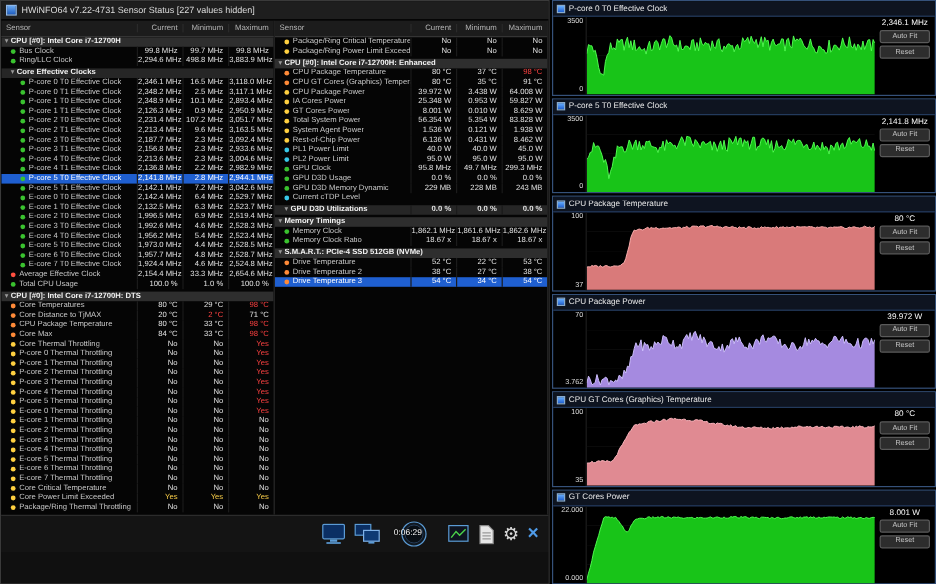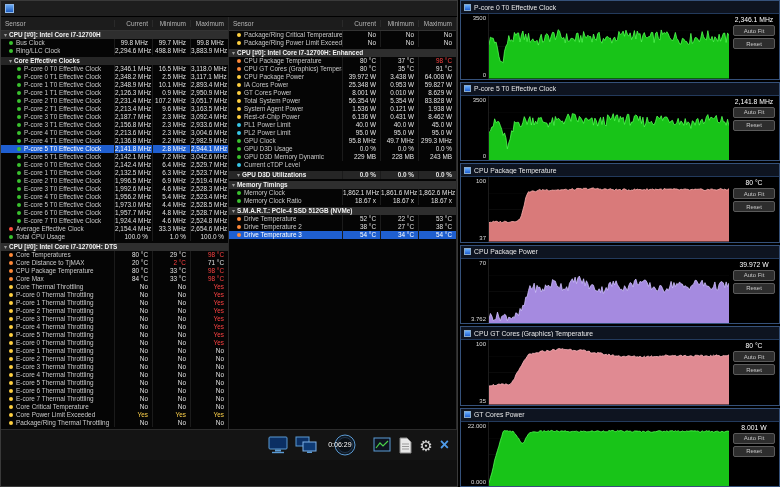--- a/index.html
+++ b/index.html
@@ -59,20 +59,21 @@
   .gval{font-size:6.8px;color:#fff;white-space:nowrap;}
   .gbtn{width:42px;height:11px;background:#2d2d2d;border:1px solid #5a5a5a;border-radius:2px;color:#c8c8c8;
         font-size:6px;display:flex;align-items:center;justify-content:center;cursor:pointer;box-sizing:border-box;}
 </style>
 </head>
 <body>
 
 <div class="main">
   <div class="titlebar">
     <span class="appicon"></span>
+    <span class="ttext">HWiNFO64 v7.22-4731 Sensor Status [227 values hidden]</span>
   </div>
   <div class="tables">
     <div class="panel">
       <div class="colhead">
           <span class="ch c0">Sensor</span>
           <span class="ch c">Current</span>
           <span class="ch c">Minimum</span>
           <span class="ch c">Maximum</span>
         </div>
       <div class="rows">

